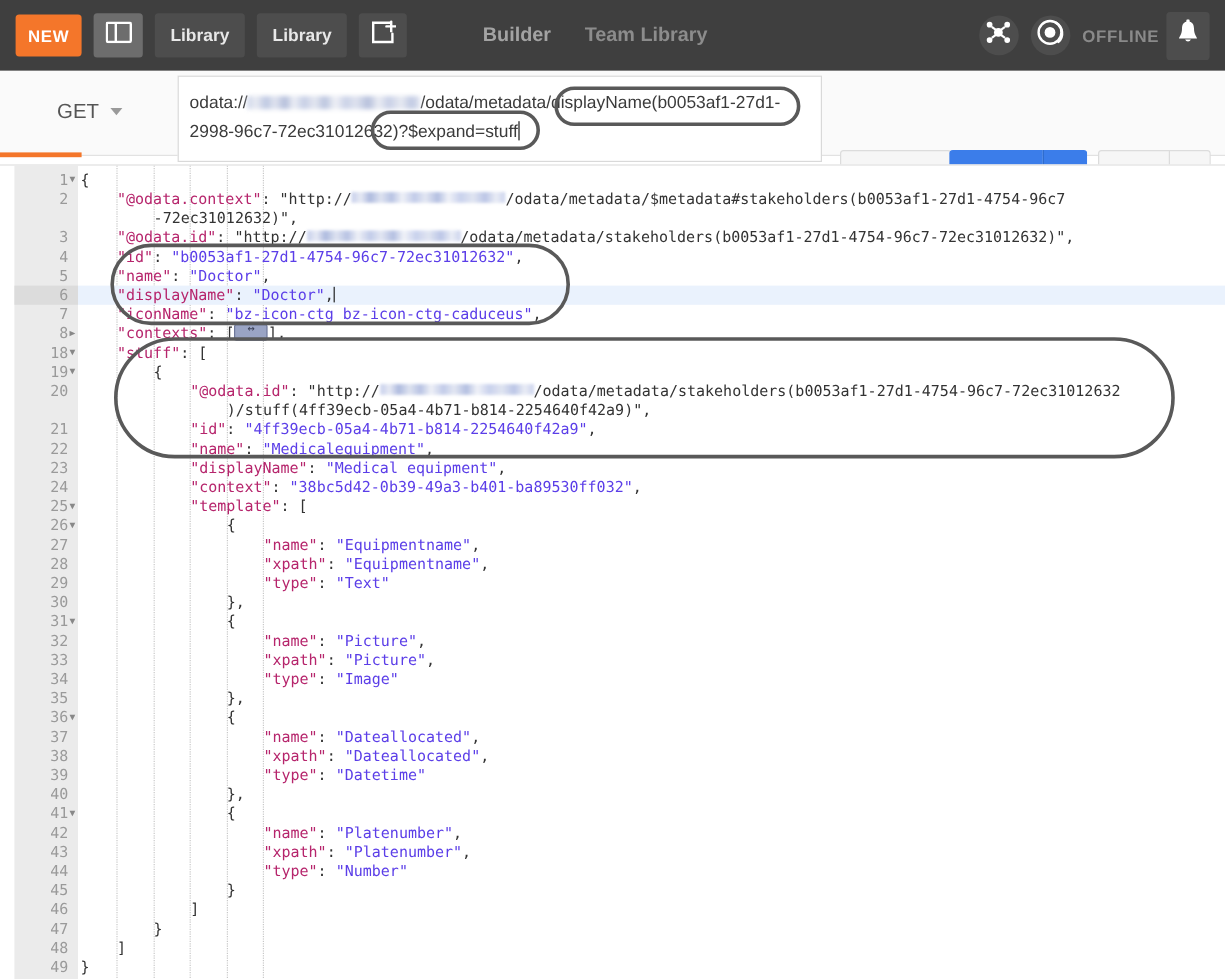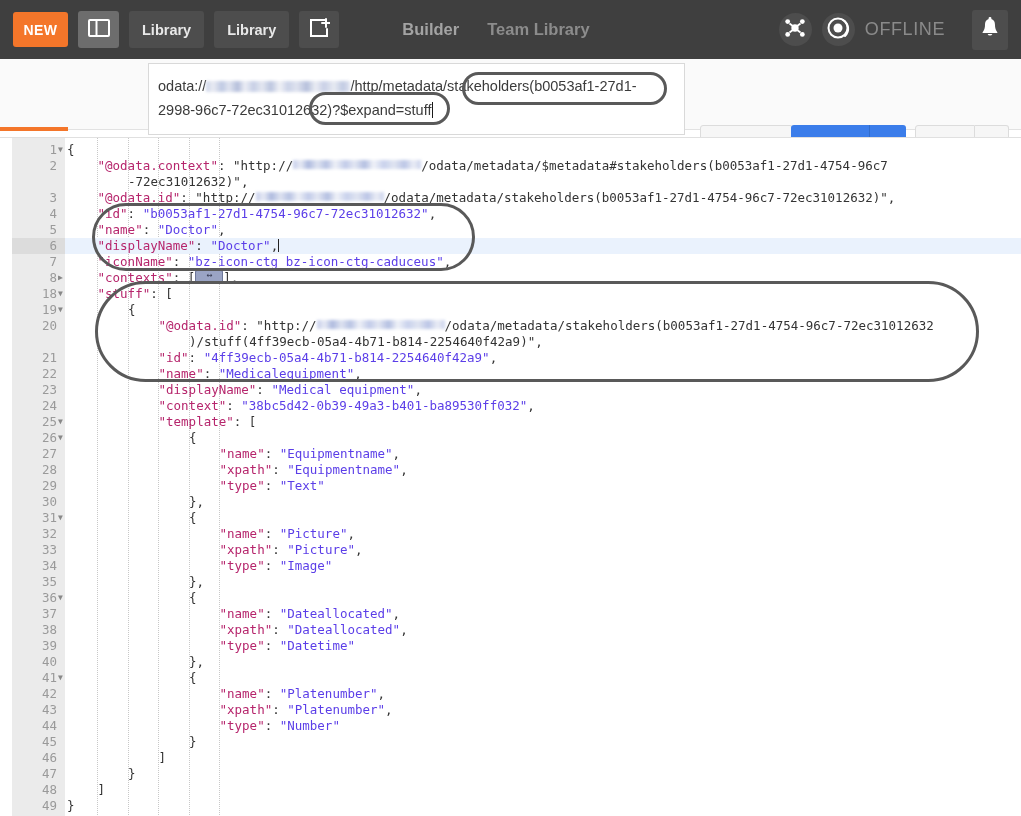--- a/index.html
+++ b/index.html
@@ -92,24 +92,24 @@
   .circ-icon {
     width: 33px; height: 33px;
     border-radius: 50%;
     background: #4d4d4d;
     display: flex; align-items: center; justify-content: center;
     margin-right: 10px;
     cursor: pointer;
   }
   .offline-label {
     color: #8a8a8a;
-    font-size: 18px;
-    font-weight: normal;
+    font-size: 14px;
+    font-weight: bold;
     letter-spacing: .6px;
-    margin-right: 27px;
+    margin-right: 6px;
   }
   .bell-btn {
     width: 36px; height: 40px;
     background: #4d4d4d;
     border-radius: 3px;
     display: flex; align-items: center; justify-content: center;
     margin-right: 13px;
     cursor: pointer;
   }
 
@@ -458,22 +458,26 @@
           <rect x="8.6" y="0" width="2.8" height="3" rx="1.2" fill="#fff"></rect>
           <path d="M7.6 17 A2.6 2.6 0 0 0 12.4 17 Z" fill="#fff"></path>
         </svg>
       </span>
     </div>
   </div>
 </div>
 
 <div class="reqbar">
 
-
-  <div class="url-box"><span>odata://</span><span class="redact"></span><span>/http/metadata/stakeholders(b0053af1-27d1-</span><br><span>2998-96c7-72ec31012632)?$expand=stuff</span><span class="caret-text"></span></div>
+  <div class="method-box">
+    <span>GET</span>
+    <span class="caret"></span>
+  </div>
+
+  <div class="url-box"><span>odata://</span><span class="redact"></span><span>/odata/metadata/displayName(b0053af1-27d1-</span><br><span>2998-96c7-72ec31012632)?$expand=stuff</span><span class="caret-text"></span></div>
 
   <div class="params-btn">Params</div>
 
   <div class="send-group">
     <div class="send-main">Send</div>
     <div class="send-caret">
       <span class="caret-white"></span>
     </div>
   </div>
 

